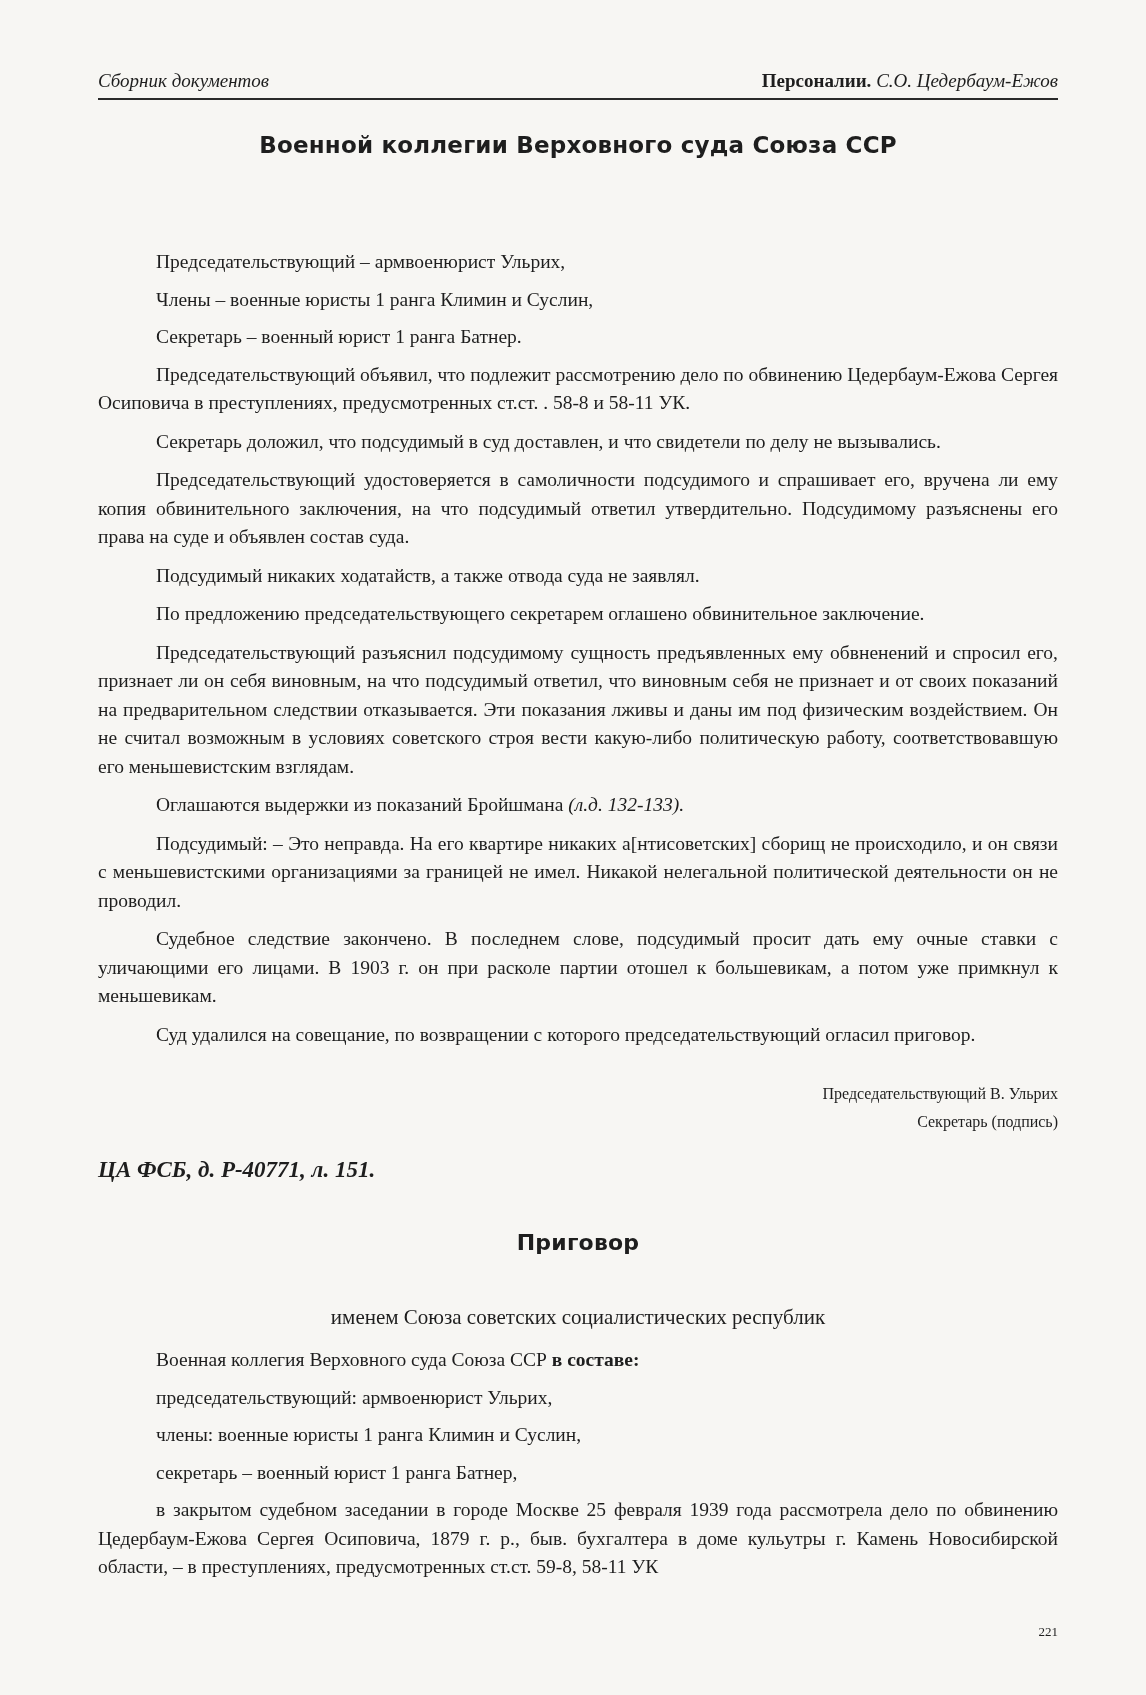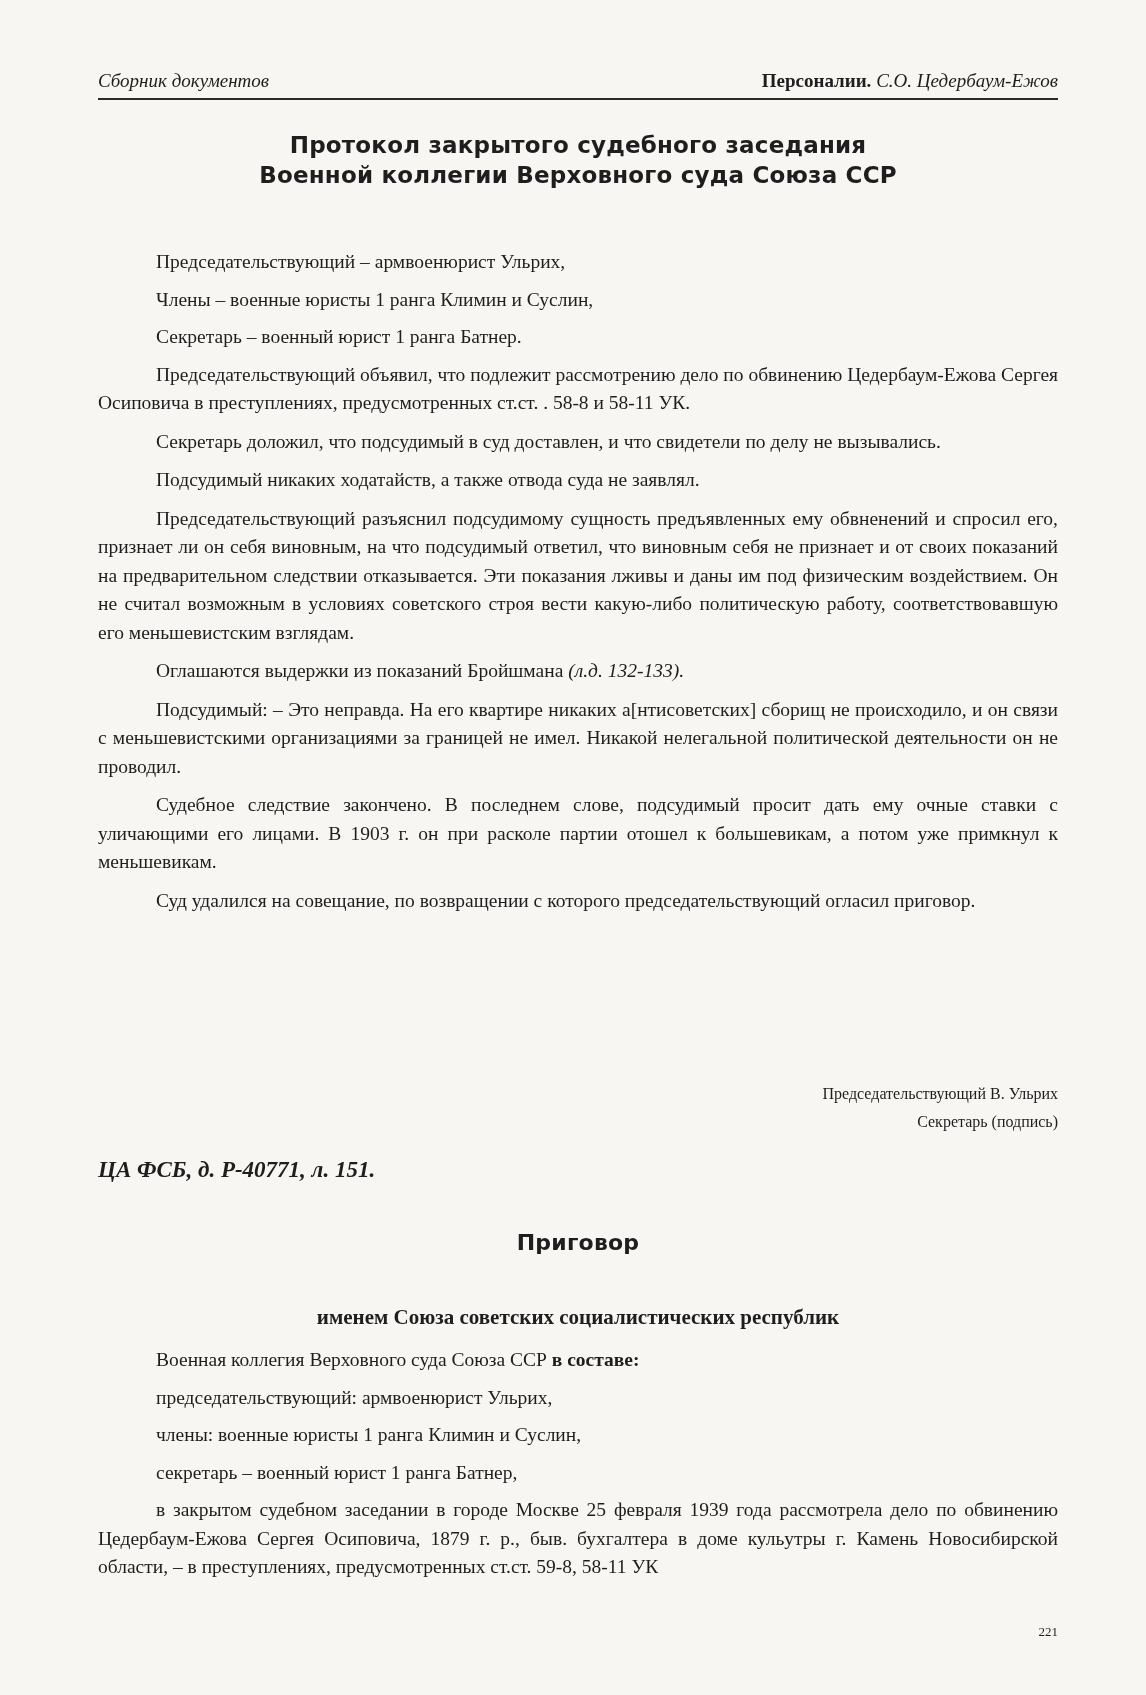--- a/index.html
+++ b/index.html
@@ -24,21 +24,21 @@
 
   .title {
     position: absolute; left: 98px; width: 960px; text-align: center;
     font-family: "DejaVu Sans", "Liberation Sans", sans-serif;
     font-weight: bold; font-size: 23px; line-height: 30px; letter-spacing: 0.2px;
   }
   .title.t1 { top: 130px; }
   .title.t2 { top: 1228px; font-size: 22px; }
   .subtitle {
     position: absolute; left: 98px; width: 960px; text-align: center; top: 1305px;
-    font-weight: bold; font-size: 21px;
+    font-weight: normal; font-size: 21px;
   }
 
   .text { position: absolute; left: 98px; width: 960px; font-size: 19.5px; line-height: 28.5px; text-align: justify; }
   .text p { margin: 0 0 10px 0; text-indent: 58px; }
   .text .line { margin: 0 0 9px 58px; text-indent: 0; }
   .dateline { position: absolute; left: 236px; top: 216px; width: 738px; display: flex; justify-content: space-between; font-size: 19.5px; }
   .sig { position: absolute; right: 88px; top: 1080px; text-align: right; font-size: 16px; line-height: 28px; }
   .archive { position: absolute; left: 98px; top: 1157px; font-style: italic; font-size: 23px; font-weight: bold; }
   .pagenum { position: absolute; right: 88px; top: 1624px; font-size: 13px; }
   i.ital { font-style: italic; }
@@ -49,32 +49,33 @@
 
 <div class="page">
 
   <div class="running-head">
     <span class="rh-left">Сборник документов</span>
     <span class="rh-right"><b>Персоналии.</b> <i>С.О. Цедербаум-Ежов</i></span>
   </div>
   <div class="rule"></div>
 
   <div class="title t1">
-    <div>Протокол закрытого судебного заседания</div>
     <div>Военной коллегии Верховного суда Союза ССР</div>
   </div>
 
 
   <div class="text" style="top:248px;">
     <div class="line">Председательствующий – армвоенюрист Ульрих,</div>
     <div class="line">Члены – военные юристы 1 ранга Климин и Суслин,</div>
     <div class="line">Секретарь – военный юрист 1 ранга Батнер.</div>
     <p>Председательствующий объявил, что подлежит  рассмотрению дело по обвинению Цедербаум-Ежова Сергея Осиповича в преступлениях, предусмотренных ст.ст. . 58-8 и 58-11 УК.</p>
     <p>Секретарь доложил, что подсудимый в суд доставлен, и что свидетели по делу не вызывались.</p>
+    <p>Председательствующий удостоверяется в самоличности подсудимого и спрашивает его, вручена ли ему копия обвинительного заключения, на что подсудимый ответил утвердительно. Подсудимому разъяснены его права на суде и объявлен состав суда.</p>
     <p>Подсудимый никаких ходатайств, а также отвода суда не заявлял.</p>
+    <p>По предложению председательствующего секретарем оглашено обвинительное заключение.</p>
     <p>Председательствующий разъяснил подсудимому сущность предъявленных ему обвненений и спросил его, признает ли он себя виновным, на что подсудимый ответил, что виновным себя не признает и от своих показаний на предварительном следствии отказывается. Эти показания лживы и даны им под физическим воздействием. Он не считал возможным в условиях советского строя вести какую-либо политическую работу, соответствовавшую его меньшевистским взглядам.</p>
     <p><span>Оглашаются выдержки из показаний Бройшмана </span><i class="ital">(л.д. 132-133).</i></p>
     <p>Подсудимый: – Это неправда. На его квартире никаких а[нтисоветских] сборищ не происходило, и он связи с меньшевистскими организациями за  границей не имел. Никакой нелегальной политической деятельности он не проводил.</p>
     <p>Судебное следствие закончено. В последнем слове, подсудимый просит дать ему очные ставки с уличающими его лицами. В 1903 г. он при расколе партии отошел  к большевикам,  а потом уже примкнул  к меньшевикам.</p>
     <p>Суд удалился на совещание, по возвращении с которого председательствующий огласил приговор.</p>
   </div>
 
   <div class="sig">
     <div>Председательствующий В. Ульрих</div>
     <div>Секретарь (подпись)</div>

